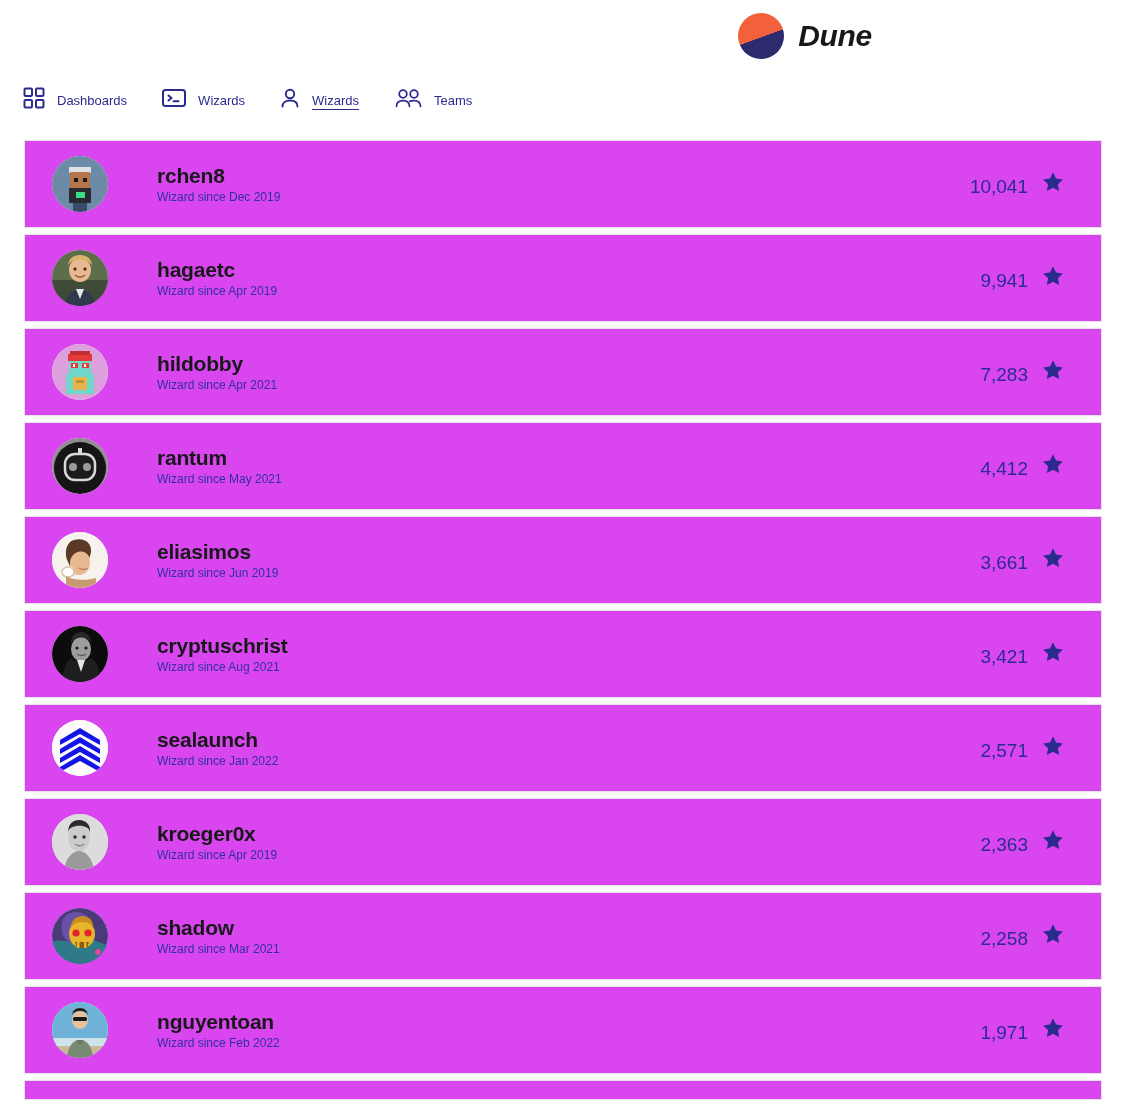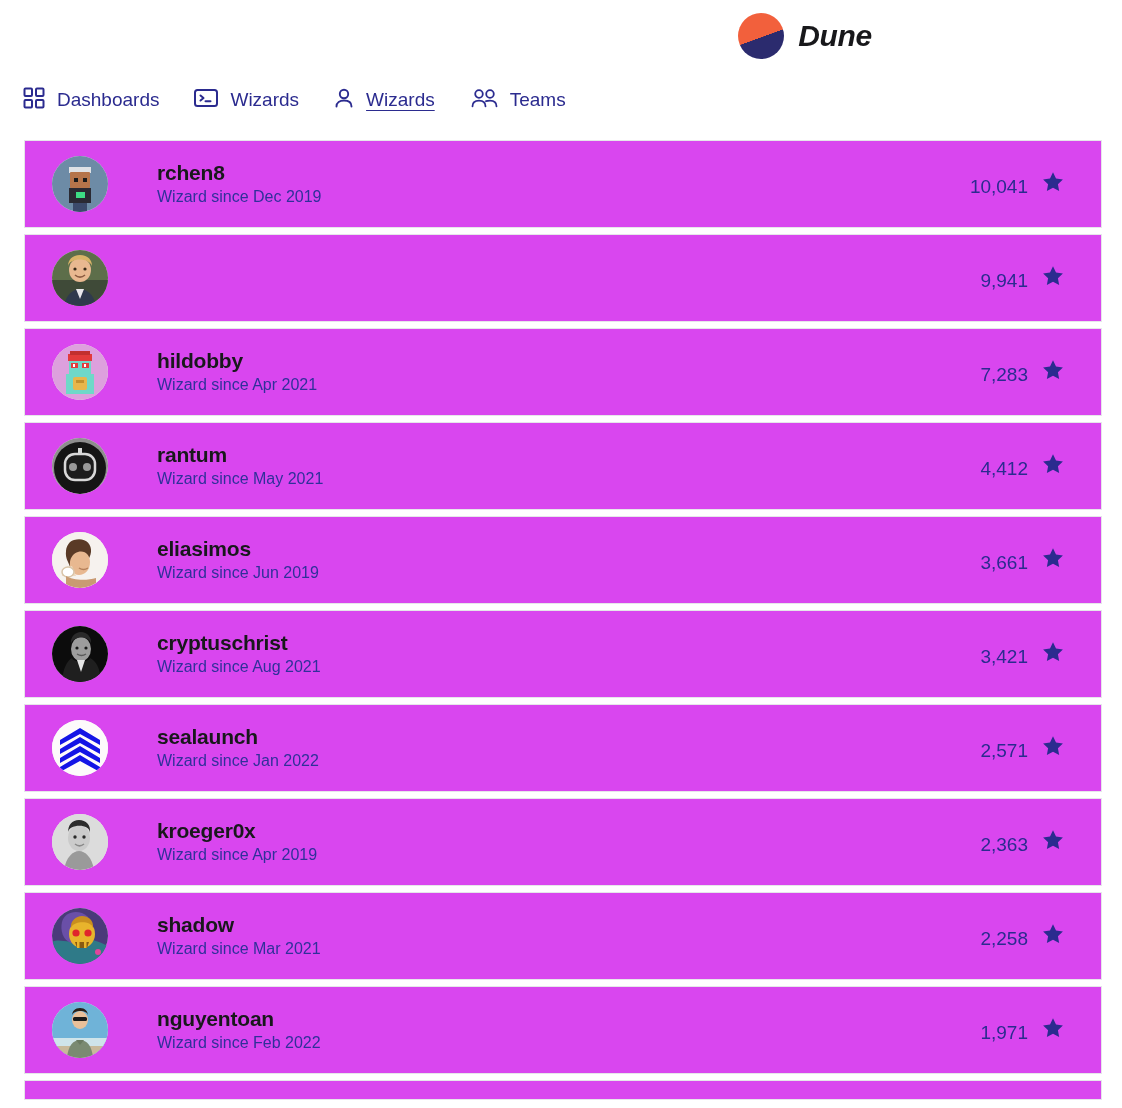--- a/index.html
+++ b/index.html
@@ -47,21 +47,21 @@
     height: 56px;
   }
   .nav-item {
     display: flex;
     align-items: center;
     gap: 11px;
     cursor: pointer;
     color: #2b2b8f;
   }
   .nav-item .nav-label {
-    font-size: 19px;
+    font-size: 13px;
     color: #2b2b8f;
     white-space: nowrap;
   }
   .nav-item.active .nav-label {
     text-decoration: underline;
     text-underline-offset: 4px;
   }
   .nav-icon { display: block; flex: 0 0 auto; }
 
   
@@ -95,21 +95,21 @@
     gap: 3px;
   }
   .username {
     font-size: 21px;
     font-weight: bold;
     color: #18181b;
     letter-spacing: -0.2px;
     line-height: 1.1;
   }
   .since {
-    font-size: 16px;
+    font-size: 12px;
     color: #30309a;
     line-height: 1.2;
   }
   .spacer { flex: 1 1 auto; }
   .stars {
     display: flex;
     align-items: flex-end;
     gap: 13px;
   }
   .star-count {
@@ -214,20 +214,24 @@
           <rect y="30" width="56" height="26" fill="#3f4a38"></rect>
           <ellipse cx="28" cy="20" rx="11" ry="12" fill="#e8b890"></ellipse>
           <path d="M16 16c2-8 20-9 24 0 0-6-4-11-12-11s-12 5-12 11z" fill="#d9b368"></path>
           <circle cx="23" cy="19" r="1.6" fill="#3a2a1a"></circle>
           <circle cx="33" cy="19" r="1.6" fill="#3a2a1a"></circle>
           <path d="M23 25c3 2.5 7 2.5 10 0" stroke="#8a5a40" stroke-width="1.6" fill="none"></path>
           <path d="M12 56c2-12 10-17 16-17s14 5 16 17z" fill="#2f3a4d"></path>
           <path d="M24 39h8l-4 10z" fill="#e8e8ec"></path>
         </svg>
     </div>
+    <div class="user-meta">
+      <div class="username">hagaetc</div>
+      <div class="since">Wizard since Apr 2019</div>
+    </div>
     <div class="spacer"></div>
     <div class="stars">
       <span class="star-count">9,941</span>
       <span class="star-icon">
         <svg width="24" height="24" viewBox="0 0 24 24">
             <path d="M12 2.2l3.0 6.3 6.9.9-5 4.8 1.25 6.9L12 17.8 5.85 21.1 7.1 14.2l-5-4.8 6.9-.9z" fill="#2b2b8f"></path>
           </svg>
       </span>
     </div>
   </div>

